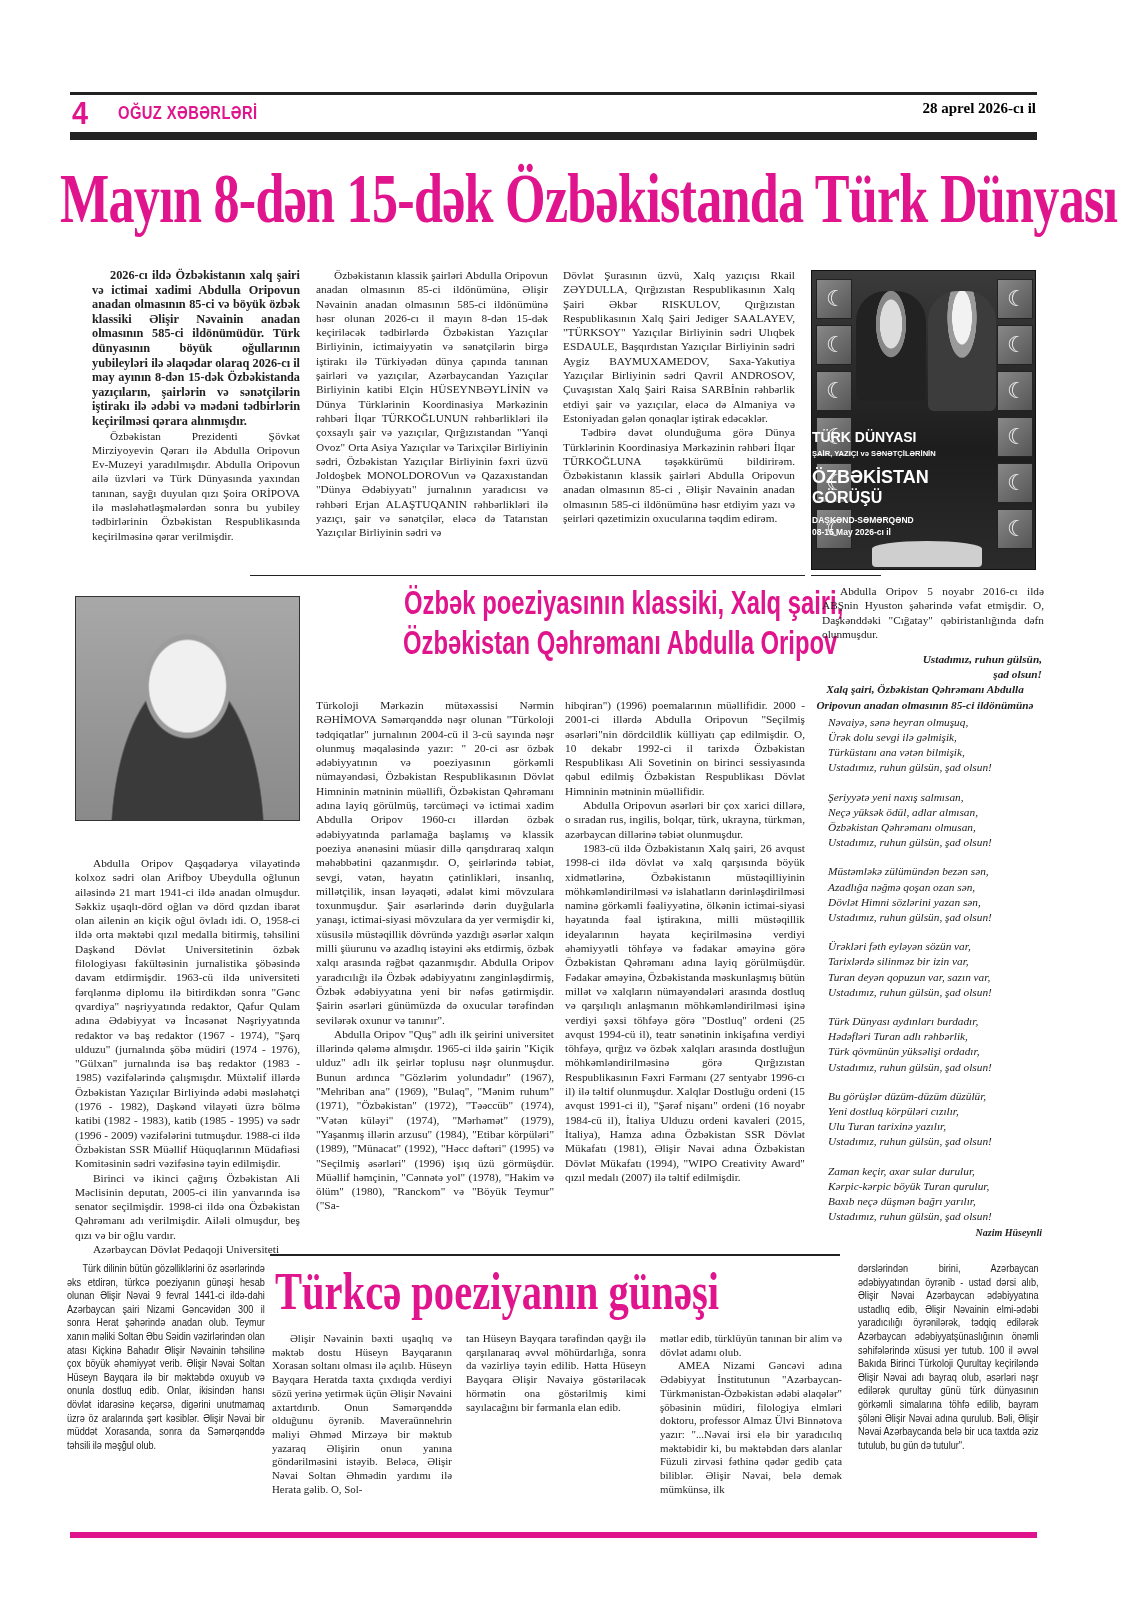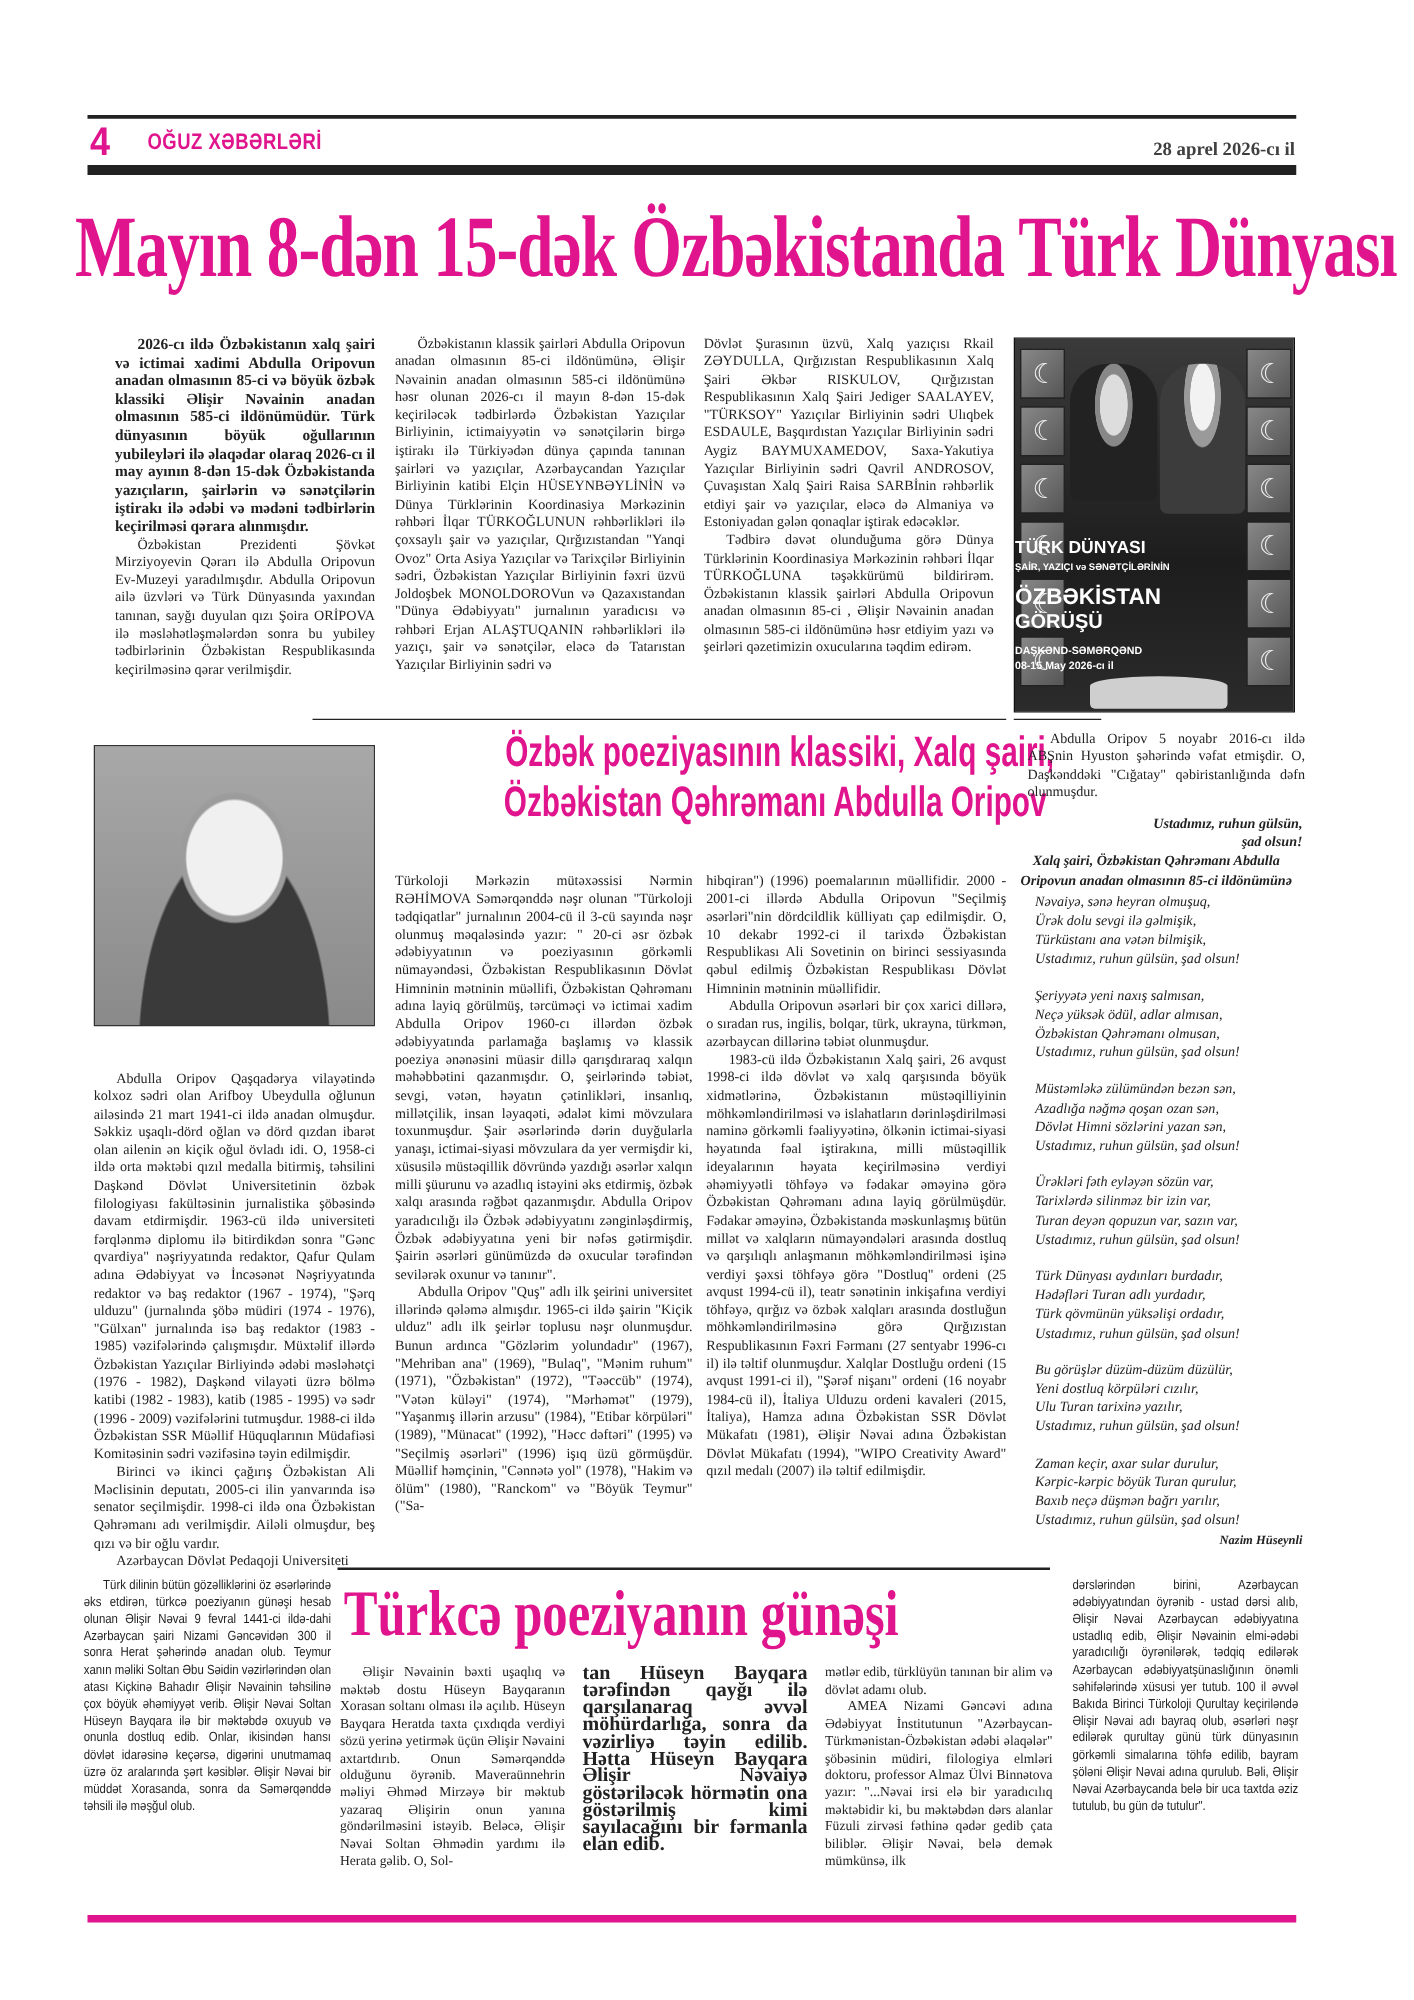--- a/index.html
+++ b/index.html
@@ -5,21 +5,21 @@
   * { box-sizing: border-box; margin: 0; padding: 0; }
   html, body { width: 1131px; height: 1600px; background: #ffffff; overflow: hidden; }
   body { position: relative; font-family: "Liberation Serif", serif; color: #222; }
   .abs { position: absolute; }
 
   
   .rule-top { left: 70px; top: 92px; width: 967px; height: 3px; background: #222; }
   .rule-mast { left: 70px; top: 132px; width: 967px; height: 8px; background: #222; }
   .page-num { left: 72px; top: 96px; font-family: "Liberation Sans", sans-serif; font-weight: bold; font-size: 32px; color: #e0148c; line-height: 34px; transform: scaleX(0.9); transform-origin: left; }
   .paper-name { left: 118px; top: 103px; font-family: "Liberation Sans", sans-serif; font-weight: bold; font-size: 18px; color: #e0148c; letter-spacing: 0.5px; transform: scaleX(0.82); transform-origin: left; }
-  .issue-date { right: 95px; top: 112px; font-family: "Liberation Serif", serif; font-weight: bold; font-size: 15px; color: #404040; }
+  .issue-date { right: 95px; top: 100px; font-family: "Liberation Serif", serif; font-weight: bold; font-size: 15px; color: #000000; }
 
   .headline-main { left: 60px; top: 160px; width: 1000px; font-family: "Liberation Serif", serif; font-weight: bold; font-size: 70px; line-height: 78px; color: #e0148c; white-space: nowrap; transform: scaleX(0.745); transform-origin: left; letter-spacing: -1px; }
 
   .col { font-size: 11.3px; line-height: 14.3px; text-align: justify; hyphens: auto; }
   .col p { text-indent: 18px; }
   .col p.noind { text-indent: 0; }
   .bold-lead { font-weight: bold; font-size: 12.3px; line-height: 14.6px; }
 
   .poster { left: 811px; top: 270px; width: 225px; height: 300px; background: linear-gradient(180deg,#3a3a3a 0%,#1d1d1d 60%,#2b2b2b 100%); overflow: hidden; border: 1px solid #111; }
   .poster .flag { position: absolute; width: 36px; height: 40px; background: linear-gradient(135deg,#888,#555); border: 1px solid #222; }
@@ -156,21 +156,21 @@
     <div>Ustadımız, ruhun gülsün, şad olsun!</div>
   </div>
   <div class="stanza">
     <div>Ürəkləri fəth eyləyən sözün var,</div>
     <div>Tarixlərdə silinməz bir izin var,</div>
     <div>Turan deyən qopuzun var, sazın var,</div>
     <div>Ustadımız,  ruhun gülsün, şad olsun!</div>
   </div>
   <div class="stanza">
     <div>Türk Dünyası aydınları burdadır,</div>
-    <div>Hədəfləri Turan adlı yurdadır,</div>
+    <div>Hədəfləri Turan adlı rəhbərlik,</div>
     <div>Türk qövmünün  yüksəlişi  ordadır,</div>
     <div>Ustadımız, ruhun gülsün, şad olsun!</div>
   </div>
   <div class="stanza">
     <div>Bu görüşlər düzüm-düzüm düzülür,</div>
     <div>Yeni dostluq körpüləri cızılır,</div>
     <div>Ulu Turan tarixinə yazılır,</div>
     <div>Ustadımız, ruhun gülsün, şad olsun!</div>
   </div>
   <div class="stanza" style="margin-bottom:0;">
@@ -186,21 +186,21 @@
 <h2 class="abs headline-3">Türkcə poeziyanın günəşi</h2>
 
 <div class="abs col narrow" style="left:67px; top:1262px; width:230px;">
   <p>Türk dilinin bütün gözəlliklərini öz əsərlərində əks etdirən, türkcə poeziyanın günəşi hesab olunan Əlişir Nəvai 9 fevral 1441-ci ildə-dahi Azərbaycan şairi Nizami Gəncəvidən 300 il sonra  Herat şəhərində anadan olub. Teymur xanın məliki Soltan Əbu Səidin vəzirlərindən olan atası Kiçkinə Bahadır Əlişir Nəvainin təhsilinə çox böyük əhəmiyyət verib. Əlişir Nəvai Soltan Hüseyn Bayqara ilə bir məktəbdə oxuyub və onunla dostluq edib. Onlar, ikisindən hansı dövlət idarəsinə keçərsə, digərini unutmamaq üzrə öz aralarında şərt kəsiblər. Əlişir Nəvai bir müddət Xorasanda, sonra da Səmərqənddə təhsili ilə məşğul olub.</p>
 </div>
 
 <div class="abs col" style="left:272px; top:1332px; width:180px; font-size:10.9px; line-height:13.7px;">
   <p>Əlişir Nəvainin bəxti uşaqlıq və məktəb dostu Hüseyn Bayqaranın Xorasan soltanı olması  ilə açılıb. Hüseyn Bayqara  Heratda taxta çıxdıqda verdiyi sözü yerinə yetirmək üçün Əlişir Nəvaini axtartdırıb. Onun Səmərqənddə olduğunu öyrənib. Maveraünnehrin məliyi Əhməd Mirzəyə bir məktub yazaraq Əlişirin onun yanına göndərilməsini istəyib. Beləcə, Əlişir Nəvai Soltan Əhmədin yardımı ilə Herata gəlib. O, Sol-</p>
 </div>
 
-<div class="abs col" style="left:466px; top:1332px; width:180px; font-size:16px; line-height:13.7px;font-weight:bold;">
+<div class="abs col" style="left:466px; top:1332px; width:180px; font-size:11px; line-height:13.7px;">
   <p class="noind">tan Hüseyn Bayqara tərəfindən qayğı ilə qarşılanaraq əvvəl möhürdarlığa, sonra da vəzirliyə təyin edilib. Hətta Hüseyn Bayqara Əlişir Nəvaiyə göstəriləcək hörmətin ona göstərilmiş kimi sayılacağını bir fərmanla elan edib.</p>
 </div>
 
 <div class="abs col" style="left:660px; top:1332px; width:182px; font-size:10.9px; line-height:13.7px;">
   <p class="noind">mətlər edib, türklüyün tanınan bir alim və dövlət adamı olub.</p>
   <p>AMEA Nizami Gəncəvi adına Ədəbiyyat İnstitutunun "Azərbaycan-Türkmənistan-Özbəkistan ədəbi əlaqələr" şöbəsinin müdiri, filologiya elmləri doktoru, professor Almaz Ülvi Binnətova yazır: "...Nəvai irsi elə bir yaradıcılıq məktəbidir ki, bu məktəbdən dərs alanlar Füzuli zirvəsi fəthinə qədər gedib çata biliblər. Əlişir Nəvai, belə demək mümkünsə, ilk</p>
 </div>
 
 <div class="abs col narrow" style="left:858px; top:1262px; width:210px;">
   <p class="noind">dərslərindən birini, Azərbaycan ədəbiyyatından öyrənib - ustad dərsi alıb, Əlişir Nəvai Azərbaycan ədəbiyyatına ustadlıq edib, Əlişir Nəvainin elmi-ədəbi yaradıcılığı öyrənilərək, tədqiq edilərək Azərbaycan ədəbiyyatşünaslığının önəmli səhifələrində xüsusi yer tutub. 100 il əvvəl Bakıda Birinci Türkoloji Qurultay keçiriləndə  Əlişir  Nəvai adı  bayraq olub, əsərləri nəşr edilərək qurultay günü türk dünyasının görkəmli simalarına töhfə edilib, bayram şöləni Əlişir Nəvai adına qurulub. Bəli, Əlişir Nəvai Azərbaycanda belə bir uca taxtda əziz tutulub, bu gün də tutulur".</p>

